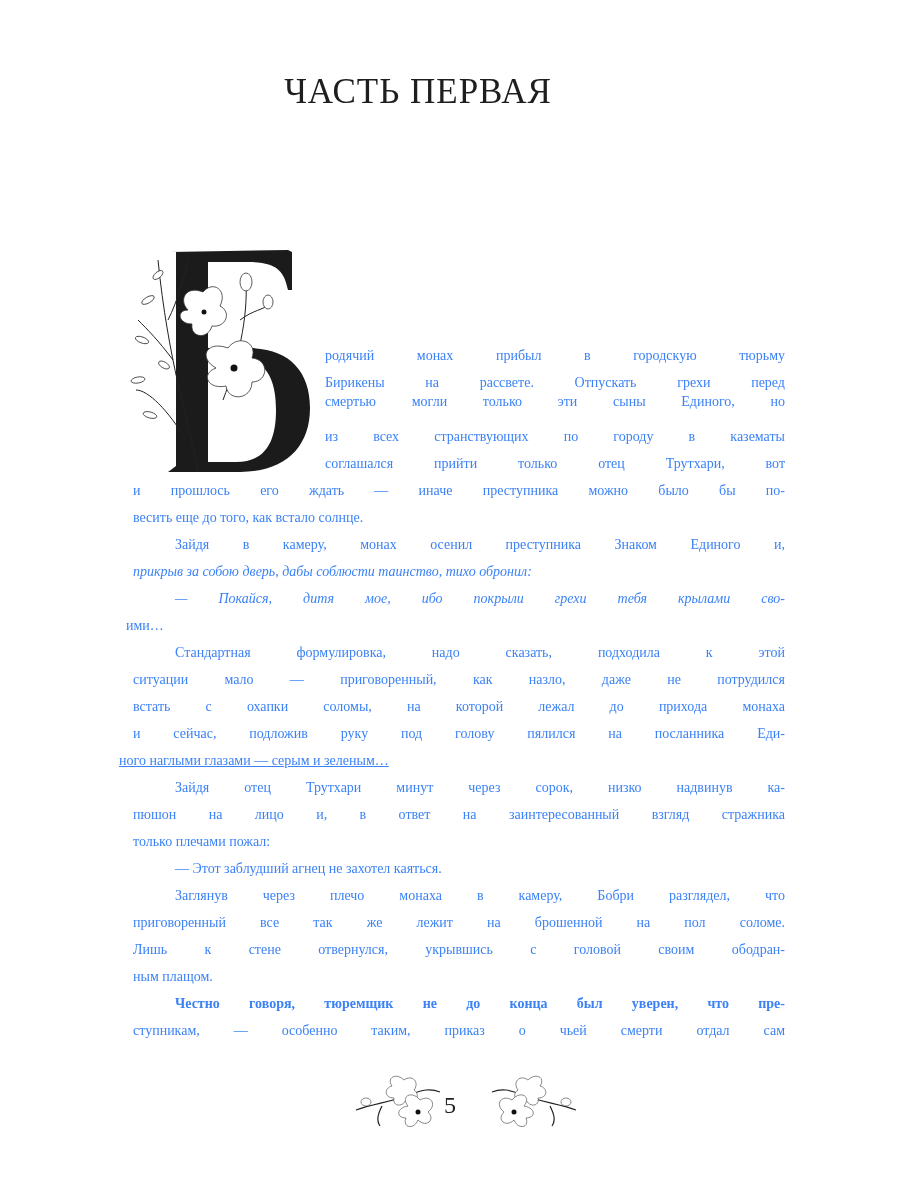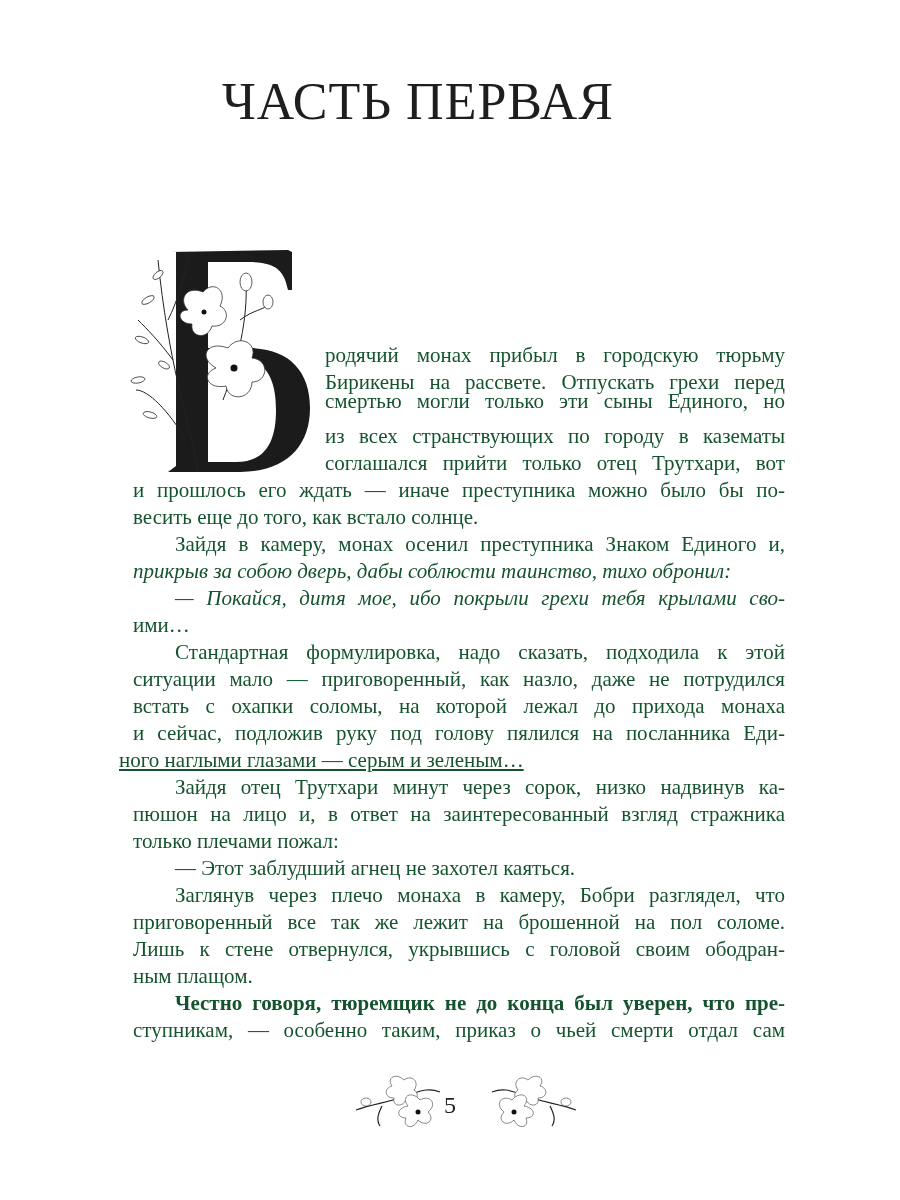--- a/index.html
+++ b/index.html
@@ -1,21 +1,21 @@
 <!DOCTYPE html>
 <html><head>
 <meta charset="utf-8">
 <style>
   html, body { margin:0; padding:0; }
   body { width:900px; height:1200px; background:#ffffff; position:relative; overflow:hidden;
          font-family: "Liberation Serif", "DejaVu Serif", serif; color:#222; }
   .title { position:absolute; top:72px; left:0; width:836px; text-align:center;
-           font-size:52px; letter-spacing:1px; color:#1e1e1e; font-weight:normal; }
+           font-size:35px; letter-spacing:1px; color:#1e1e1e; font-weight:normal; }
   .dropcap { position:absolute; left:128px; top:240px; width:190px; height:240px; }
-  .line { position:absolute; font-size:21px; line-height:27px; white-space:nowrap; color:#14532d; }
+  .line { position:absolute; font-size:14px; line-height:27px; white-space:nowrap; color:#3b82f6; }
   .just { text-align:justify; text-align-last:justify; }
   .page-number { position:absolute; top:1092px; left:0; width:900px; text-align:center; font-size:24px; color:#222; }
   .orn { position:absolute; top:1072px; width:90px; height:62px; }
 </style>
 </head>
 <body>
 
 <div class="title">ЧАСТЬ ПЕРВАЯ</div>
 
 <svg class="dropcap" viewBox="0 0 190 240">
@@ -57,21 +57,21 @@
 <div class="line just" style="left:325px; top:342px; width:460px;">родячий монах прибыл в городскую тюрьму</div>
 <div class="line just" style="left:325px; top:369px; width:460px;">Бирикены на рассвете. Отпускать грехи перед</div>
 <div class="line just" style="left:325px; top:388px; width:460px;">смертью могли только эти сыны Единого, но</div>
 <div class="line just" style="left:325px; top:423px; width:460px;font-family:Liberation Serif, serif;">из всех странствующих по городу в казематы</div>
 <div class="line just" style="left:325px; top:450px; width:460px;">соглашался прийти только отец Трутхари, вот</div>
 <div class="line just" style="left:133px; top:477px; width:652px;">и прошлось его ждать — иначе преступника можно было бы по-</div>
 <div class="line" style="left:133px; top:504px;">весить еще до того, как встало солнце.</div>
 <div class="line just" style="left:175px; top:531px; width:610px;">Зайдя в камеру, монах осенил преступника Знаком Единого и,</div>
 <div class="line" style="left:133px; top:558px;font-style:italic;">прикрыв за собою дверь, дабы соблюсти таинство, тихо обронил:</div>
 <div class="line just" style="left:175px; top:585px; width:610px;font-style:italic;">— Покайся, дитя мое, ибо покрыли грехи тебя крылами сво-</div>
-<div class="line" style="left:133px; top:612px;text-align:center;">ими…</div>
+<div class="line" style="left:126px; top:612px;text-align:center;">ими…</div>
 <div class="line just" style="left:175px; top:639px; width:610px;">Стандартная формулировка, надо сказать, подходила к этой</div>
 <div class="line just" style="left:133px; top:666px; width:652px;">ситуации мало — приговоренный, как назло, даже не потрудился</div>
 <div class="line just" style="left:133px; top:693px; width:652px;">встать с охапки соломы, на которой лежал до прихода монаха</div>
 <div class="line just" style="left:133px; top:720px; width:652px;">и сейчас, подложив руку под голову пялился на посланника Еди-</div>
 <div class="line" style="left:119px; top:747px;text-decoration:underline;">ного наглыми глазами — серым и зеленым…</div>
 <div class="line just" style="left:175px; top:774px; width:610px;">Зайдя отец Трутхари минут через сорок, низко надвинув ка-</div>
 <div class="line just" style="left:133px; top:801px; width:652px;">пюшон на лицо и, в ответ на заинтересованный взгляд стражника</div>
 <div class="line" style="left:133px; top:828px;">только плечами пожал:</div>
 <div class="line" style="left:175px; top:855px;">— Этот заблудший агнец не захотел каяться.</div>
 <div class="line just" style="left:175px; top:882px; width:610px;">Заглянув через плечо монаха в камеру, Бобри разглядел, что</div>

